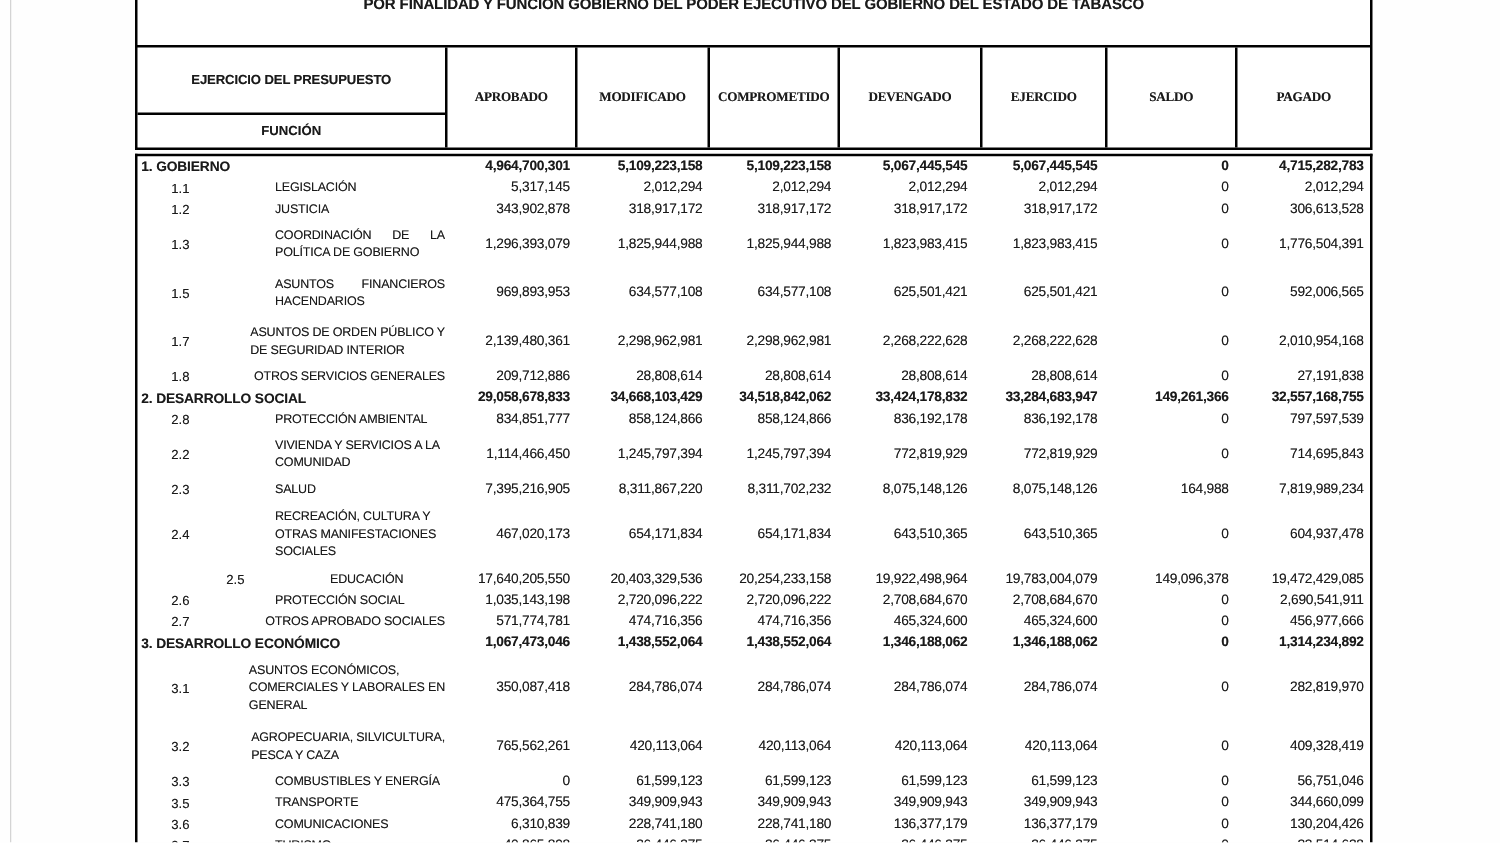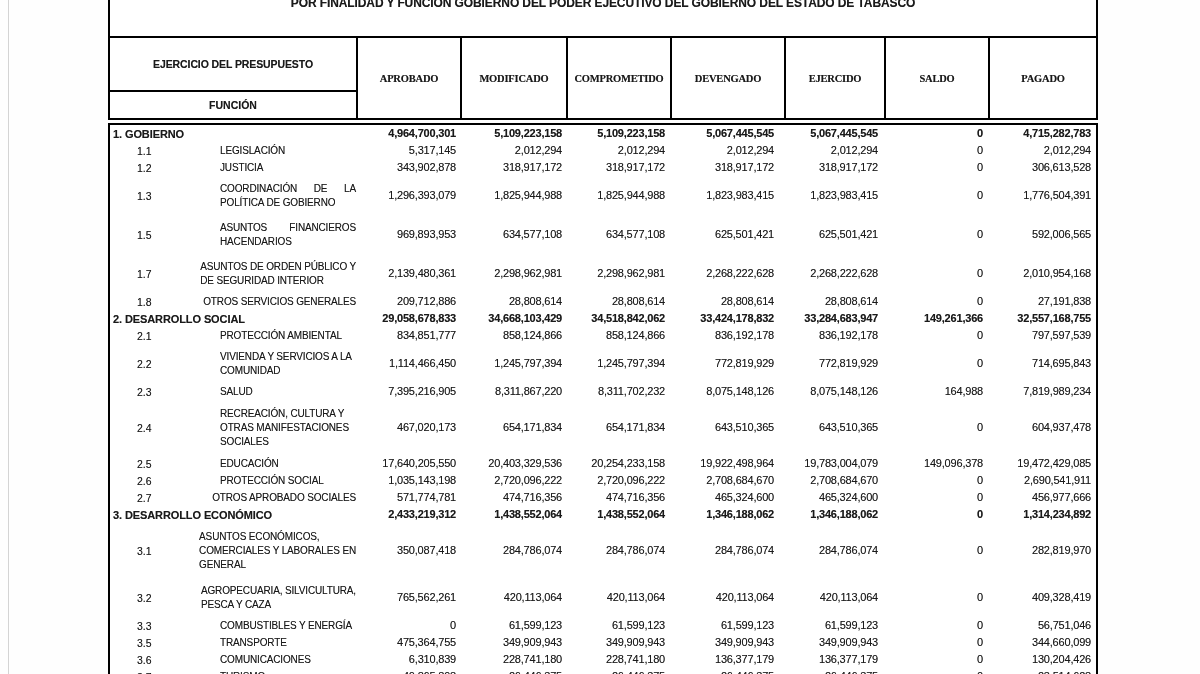--- a/index.html
+++ b/index.html
@@ -209,21 +209,21 @@
         <div class="val" style="width: 104px; padding-right: 4px;">29,058,678,833</div>
         <div class="val" style="width: 106px; padding-right: 4px;">34,668,103,429</div>
         <div class="val" style="width: 104px; padding-right: 5px;">34,518,842,062</div>
         <div class="val" style="width: 114px; padding-right: 10px;">33,424,178,832</div>
         <div class="val" style="width: 100px; padding-right: 6px;">33,284,683,947</div>
         <div class="val" style="width: 104px; padding-right: 5px;">149,261,366</div>
         <div class="val" style="width: 108px; padding-right: 5px;">32,557,168,755</div>
       </div>
       <div class="row" style="padding: 1px 0px;">
         <div class="func">
-          <div class="code">2.1</div>
+          <div class="code">2.8</div>
           <div class="name">
             <div>PROTECCIÓN AMBIENTAL</div>
           </div>
         </div>
         <div class="val" style="width: 104px; padding-right: 4px;">834,851,777</div>
         <div class="val" style="width: 106px; padding-right: 4px;">858,124,866</div>
         <div class="val" style="width: 104px; padding-right: 5px;">858,124,866</div>
         <div class="val" style="width: 114px; padding-right: 10px;">836,192,178</div>
         <div class="val" style="width: 100px; padding-right: 6px;">836,192,178</div>
         <div class="val" style="width: 104px; padding-right: 5px;">0</div>
@@ -270,21 +270,21 @@
           </div>
         </div>
         <div class="val" style="width: 104px; padding-right: 4px;">467,020,173</div>
         <div class="val" style="width: 106px; padding-right: 4px;">654,171,834</div>
         <div class="val" style="width: 104px; padding-right: 5px;">654,171,834</div>
         <div class="val" style="width: 114px; padding-right: 10px;">643,510,365</div>
         <div class="val" style="width: 100px; padding-right: 6px;">643,510,365</div>
         <div class="val" style="width: 104px; padding-right: 5px;">0</div>
         <div class="val" style="width: 108px; padding-right: 5px;">604,937,478</div>
       </div>
-      <div class="row" style="padding: 1px 0px;">
+      <div class="row" style="padding: 1px 0px; margin-left: 44px;">
         <div class="func">
           <div class="code">2.5</div>
           <div class="name">
             <div>EDUCACIÓN</div>
           </div>
         </div>
         <div class="val" style="width: 104px; padding-right: 4px;">17,640,205,550</div>
         <div class="val" style="width: 106px; padding-right: 4px;">20,403,329,536</div>
         <div class="val" style="width: 104px; padding-right: 5px;">20,254,233,158</div>
         <div class="val" style="width: 114px; padding-right: 10px;">19,922,498,964</div>
@@ -319,21 +319,21 @@
         <div class="val" style="width: 104px; padding-right: 5px;">474,716,356</div>
         <div class="val" style="width: 114px; padding-right: 10px;">465,324,600</div>
         <div class="val" style="width: 100px; padding-right: 6px;">465,324,600</div>
         <div class="val" style="width: 104px; padding-right: 5px;">0</div>
         <div class="val" style="width: 108px; padding-right: 5px;">456,977,666</div>
       </div>
       <div class="row bold" style="padding: 1px 0px;">
         <div class="func">
           <div class="section-name">3. DESARROLLO ECONÓMICO</div>
         </div>
-        <div class="val" style="width: 104px; padding-right: 4px;">2,433,219,312</div>
+        <div class="val" style="width: 104px; padding-right: 4px;">1,067,473,046</div>
         <div class="val" style="width: 106px; padding-right: 4px;">1,438,552,064</div>
         <div class="val" style="width: 104px; padding-right: 5px;">1,438,552,064</div>
         <div class="val" style="width: 114px; padding-right: 10px;">1,346,188,062</div>
         <div class="val" style="width: 100px; padding-right: 6px;">1,346,188,062</div>
         <div class="val" style="width: 104px; padding-right: 5px;">0</div>
         <div class="val" style="width: 108px; padding-right: 5px;">1,314,234,892</div>
       </div>
       <div class="row" style="padding: 6.5px 0px;">
         <div class="func">
           <div class="code">3.1</div>

